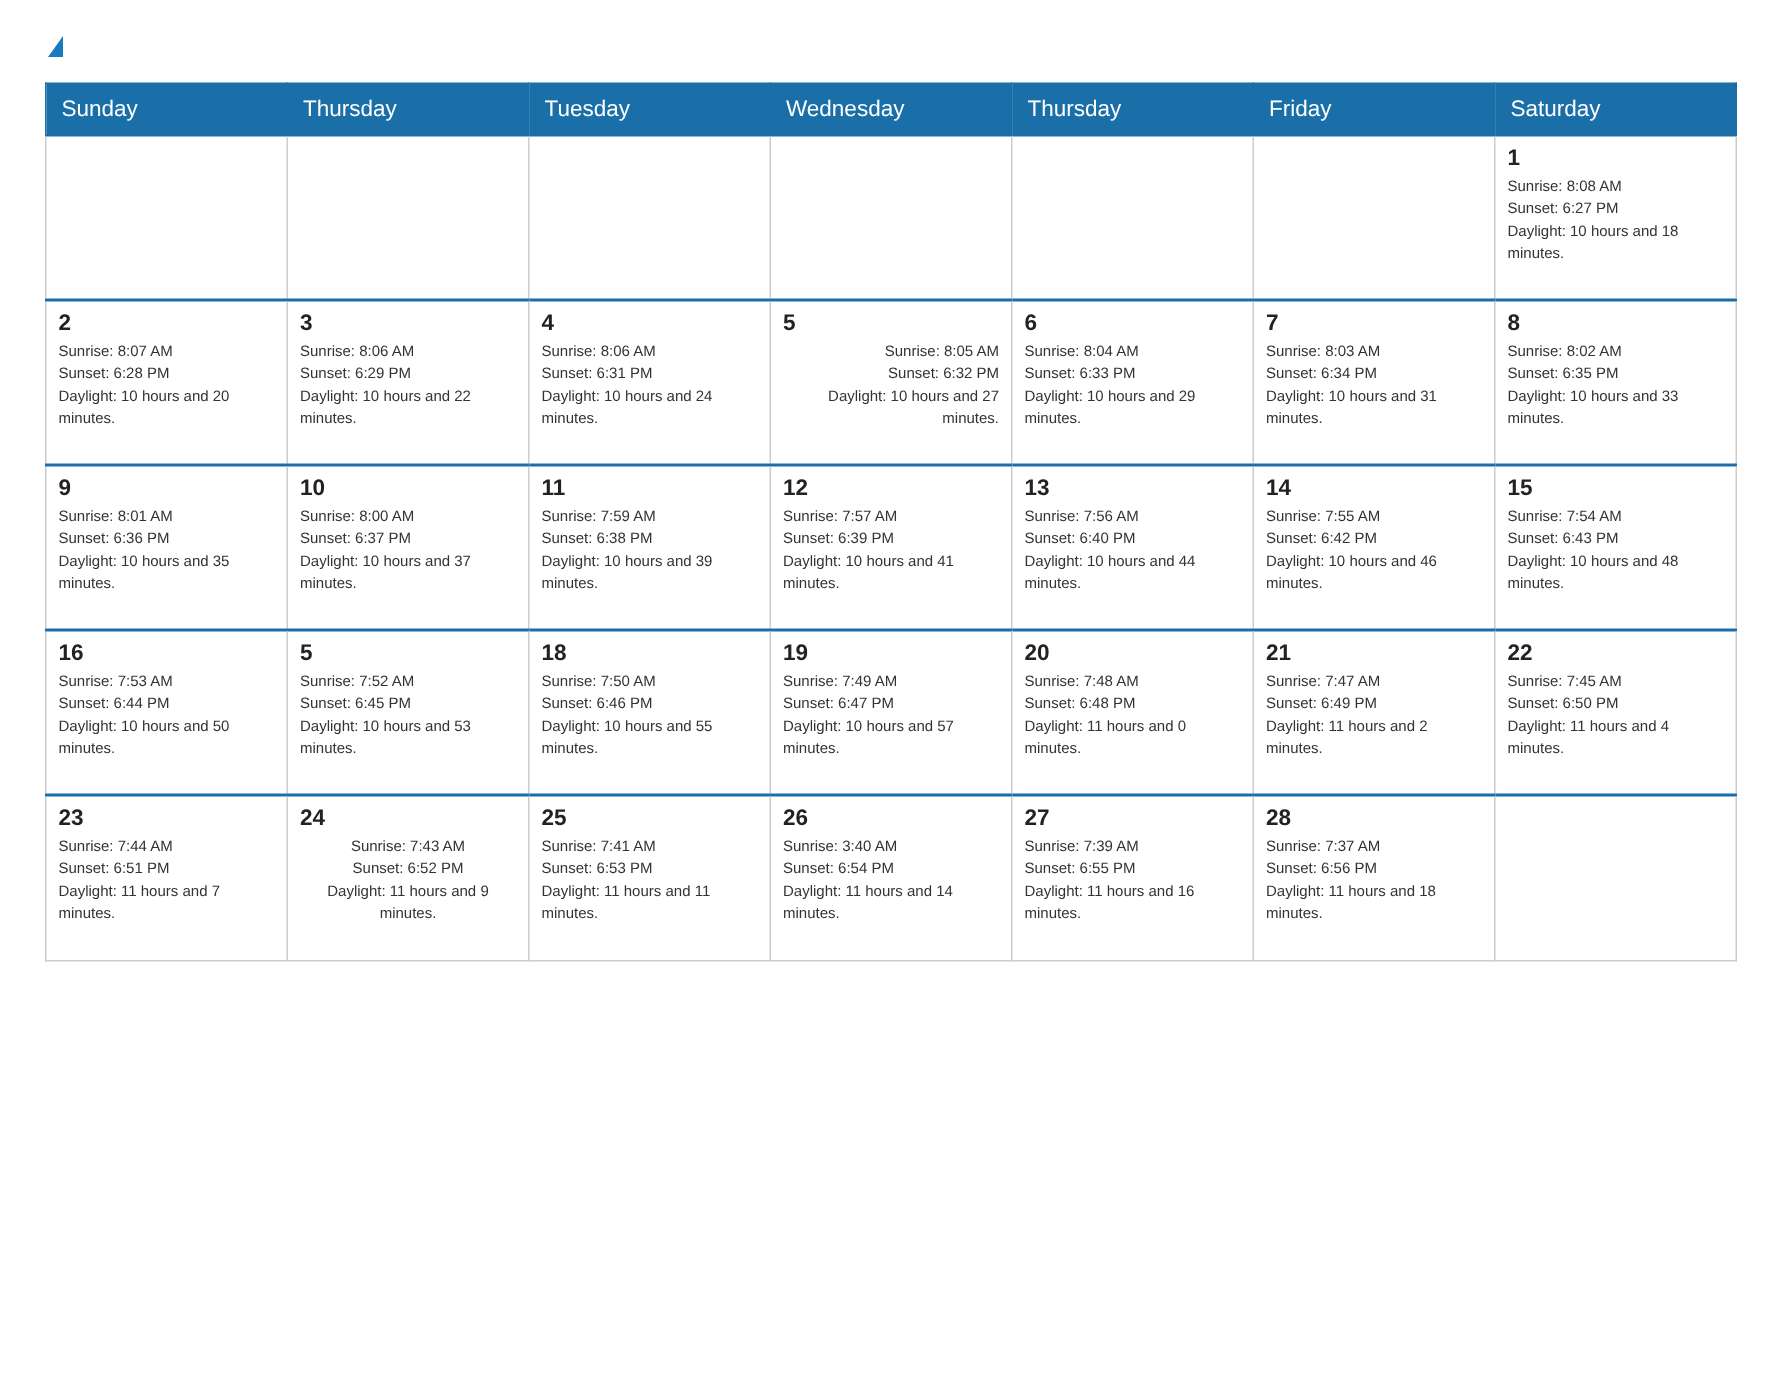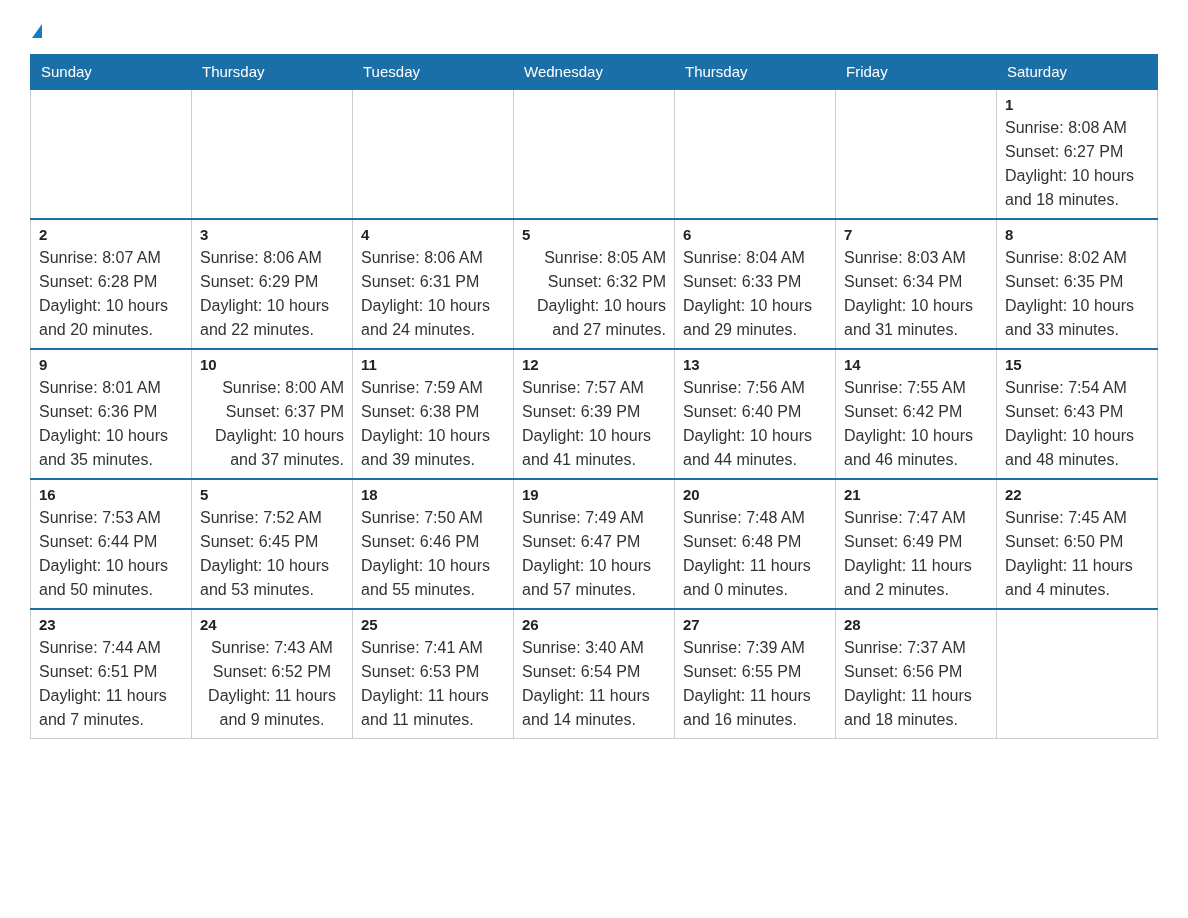--- a/index.html
+++ b/index.html
@@ -87,21 +87,21 @@
     .calendar tr td {
       border-top: 2px solid #1a6fa8;
     }
     .day-number {
       font-size: 15px;
       font-weight: bold;
       color: #222;
       margin-bottom: 3px;
     }
     .day-info {
-      font-size: 16px;
+      font-size: 10px;
       color: #333;
       line-height: 1.5;
     }
     .empty-cell {
       background: #fff;
     }
   </style>
 </head>
 <body>
 
@@ -191,21 +191,21 @@
       </tr>
       <tr>
         <td>
           <div class="day-number">9</div>
           <div class="day-info" style="white-space: pre-line;">Sunrise: 8:01 AM
 Sunset: 6:36 PM
 Daylight: 10 hours and 35 minutes.</div>
         </td>
         <td>
           <div class="day-number">10</div>
-          <div class="day-info" style="white-space: pre-line; text-align: right;">Sunrise: 8:00 AM
+          <div class="day-info" style="white-space: pre-line;">Sunrise: 8:00 AM
 Sunset: 6:37 PM
 Daylight: 10 hours and 37 minutes.</div>
         </td>
         <td>
           <div class="day-number">11</div>
           <div class="day-info" style="white-space: pre-line;">Sunrise: 7:59 AM
 Sunset: 6:38 PM
 Daylight: 10 hours and 39 minutes.</div>
         </td>
         <td>

